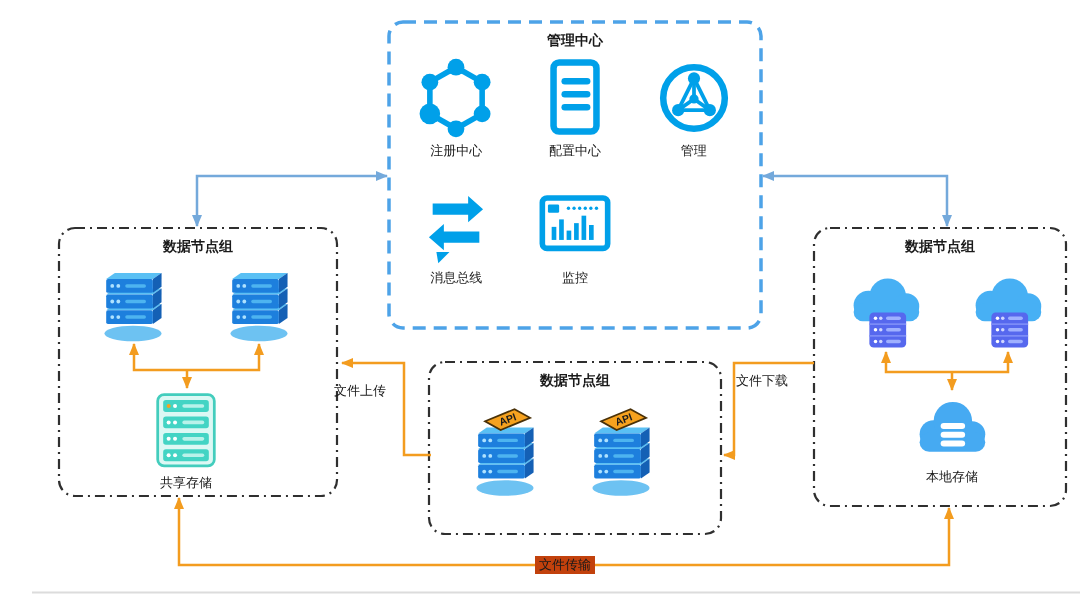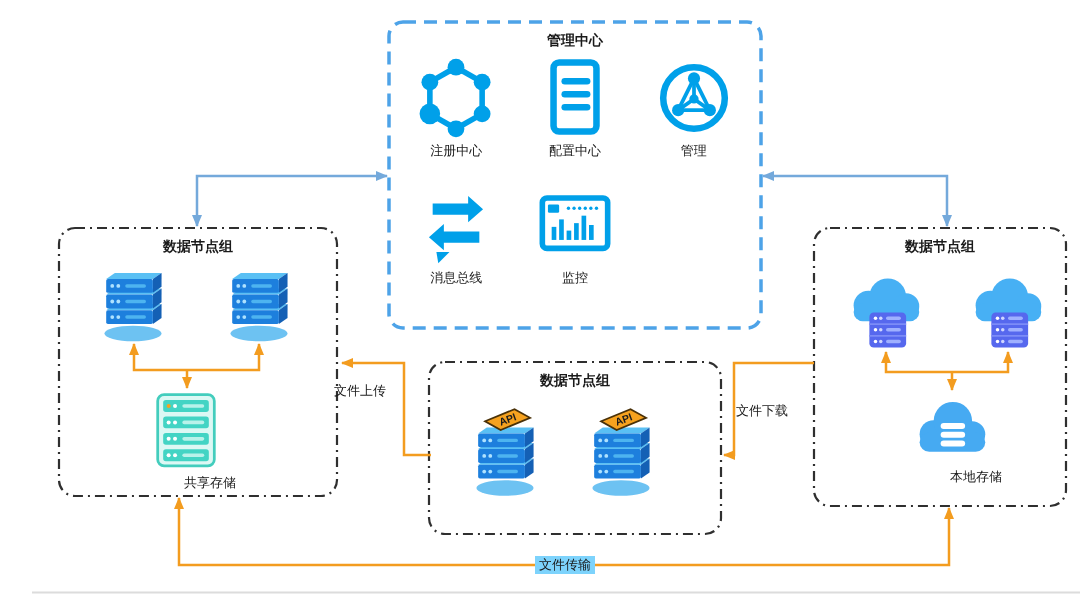--- a/index.html
+++ b/index.html
@@ -2,23 +2,23 @@
 <html><head>
 <meta charset="utf-8">
 <style>
   html,body{margin:0;padding:0;background:#fff;}
   body{font-family:"Liberation Sans","DejaVu Sans",sans-serif;color:#1a1a1a;}
   .canvas{position:relative;width:1080px;height:595px;background:#fff;overflow:hidden;margin-left:32px;}
   .abs{position:absolute;}
   .overlay{position:absolute;left:0;top:0;width:1080px;height:595px;pointer-events:none;z-index:1;}
   .node{z-index:2;}
   .group-title{font-weight:bold;font-size:14px;text-align:center;z-index:3;}
-  .node-label{font-size:13px;text-align:right;z-index:3;}
+  .node-label{font-size:13px;text-align:center;z-index:3;}
   .edge-label{font-size:13px;z-index:3;}
-  .edge-label.bg{background:#7dd3fc;padding:0 4px;}
+  .edge-label.bg{background:#c2410c;padding:0 4px;}
   .mgmt-grid{display:grid;grid-template-columns:repeat(3,1fr);row-gap:23px;z-index:2;}
   .mgmt-cell{display:flex;flex-direction:column;align-items:center;}
   .mgmt-cell .lbl{margin-top:2px;font-size:13px;color:#1a1a1a;}
   svg text{font-family:"Liberation Sans","DejaVu Sans",sans-serif;}
 </style>
 </head>
 <body>
 
 <svg width="0" height="0" style="position:absolute" aria-hidden="true">
   <defs>
@@ -272,16 +272,16 @@
         <circle cx="71" cy="46" r="15"></circle>
       <rect x="11" y="44" width="75" height="22" rx="11"></rect>
     </g>
     <rect x="35" y="33" width="28" height="7" rx="3.5" fill="#fff"></rect>
     <rect x="35" y="43" width="28" height="7" rx="3.5" fill="#fff"></rect>
     <rect x="35" y="53" width="28" height="7" rx="3.5" fill="#fff"></rect>
   </svg>
   <div class="abs node-label" style="left:870px;top:468px;width:100px;">本地存储</div>
 
   <span class="abs edge-label" style="left:302px;top:382px;">文件上传</span>
-  <span class="abs edge-label" style="left:704px;top:402px;">文件下载</span>
+  <span class="abs edge-label" style="left:704px;top:372px;">文件下载</span>
   <span class="abs edge-label bg" style="left:503px;top:556px;">文件传输</span>
 
 </div>
 
 </body></html>

